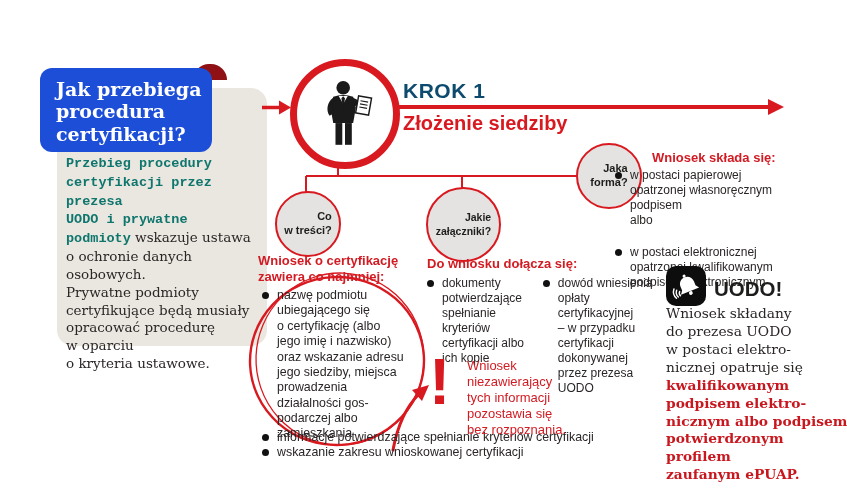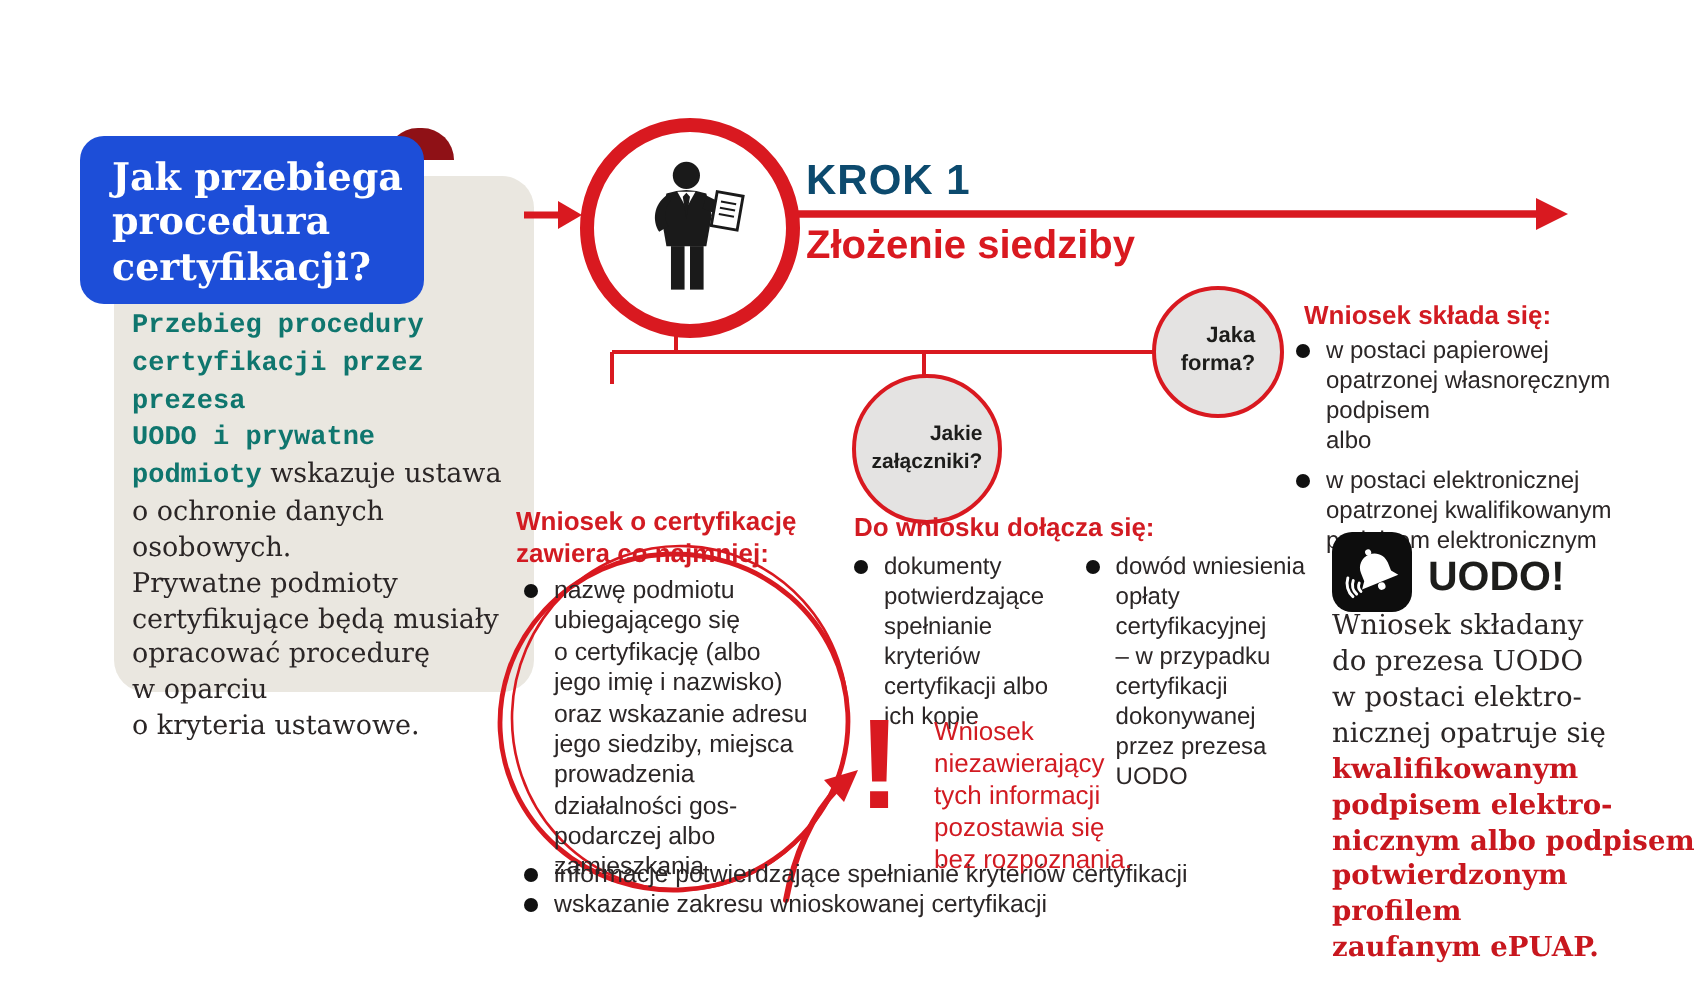--- a/index.html
+++ b/index.html
@@ -43,21 +43,21 @@
   .dot{width:7px;height:7px;border-radius:50%;background:#111;flex:0 0 auto;margin-top:4px;}
   .body-txt{font-size:12px;line-height:1.25;color:#2b2626;}
 
   .circled-item{left:262px;top:288px;width:176px;z-index:6;}
   .circled-item .body-txt{font-size:12.4px;line-height:1.24;}
   .bottom-item1{left:262px;top:430px;z-index:6;}
   .bottom-item2{left:262px;top:445px;z-index:6;}
   .bottom-item1 .body-txt,.bottom-item2 .body-txt{font-size:12.4px;}
 
   .dolacza-list{left:427px;top:276px;width:230px;display:flex;flex-direction:row;gap:7px;z-index:6;}
-  .forma-list{left:648px;top:168px;width:190px;display:flex;flex-direction:column;gap:5px;z-index:6;}
+  .forma-list{left:615px;top:168px;width:190px;display:flex;flex-direction:column;gap:17px;z-index:6;}
 
   .excl{left:429px;top:350px;font-size:64px;line-height:1;font-weight:900;color:#d91920;z-index:7;}
   .warn-txt{left:467px;top:358px;font-size:13px;line-height:1.23;font-weight:normal;color:#d21b22;z-index:7;}
 
   .bell-badge{left:666px;top:266px;width:40px;height:40px;background:#0d0d0d;border-radius:10px;z-index:6;
               display:flex;align-items:center;justify-content:center;}
   .uwaga{left:714px;top:277px;font-size:20.5px;font-weight:800;color:#1d1d1b;z-index:6;}
   .notice-body{left:666px;top:305px;width:185px;font-family:"DejaVu Serif",serif;
                font-size:13.8px;line-height:1.3;z-index:6;}
   .notice-body .black-seg{color:#2b2626;display:block;}
@@ -132,20 +132,24 @@
           <line x1="48" y1="24" x2="56.5" y2="24"></line>
           <line x1="48" y1="27.5" x2="56.5" y2="27.5"></line>
           <line x1="48" y1="31" x2="56.5" y2="31"></line>
         </g>
       </g>
     </svg>
   </div>
   <div class="abs krok">KROK 1</div>
   <div class="abs step-title">Złożenie siedziby</div>
 
+  <div class="abs qcircle q1">
+    <span class="pre">Co
+w treści?</span>
+  </div>
   <div class="abs qcircle q2">
     <span class="pre">Jakie
 załączniki?</span>
   </div>
   <div class="abs qcircle q3">
     <span class="pre">Jaka
 forma?</span>
   </div>
 
   <div class="abs red-head h-zawiera pre">Wniosek o certyfikację

